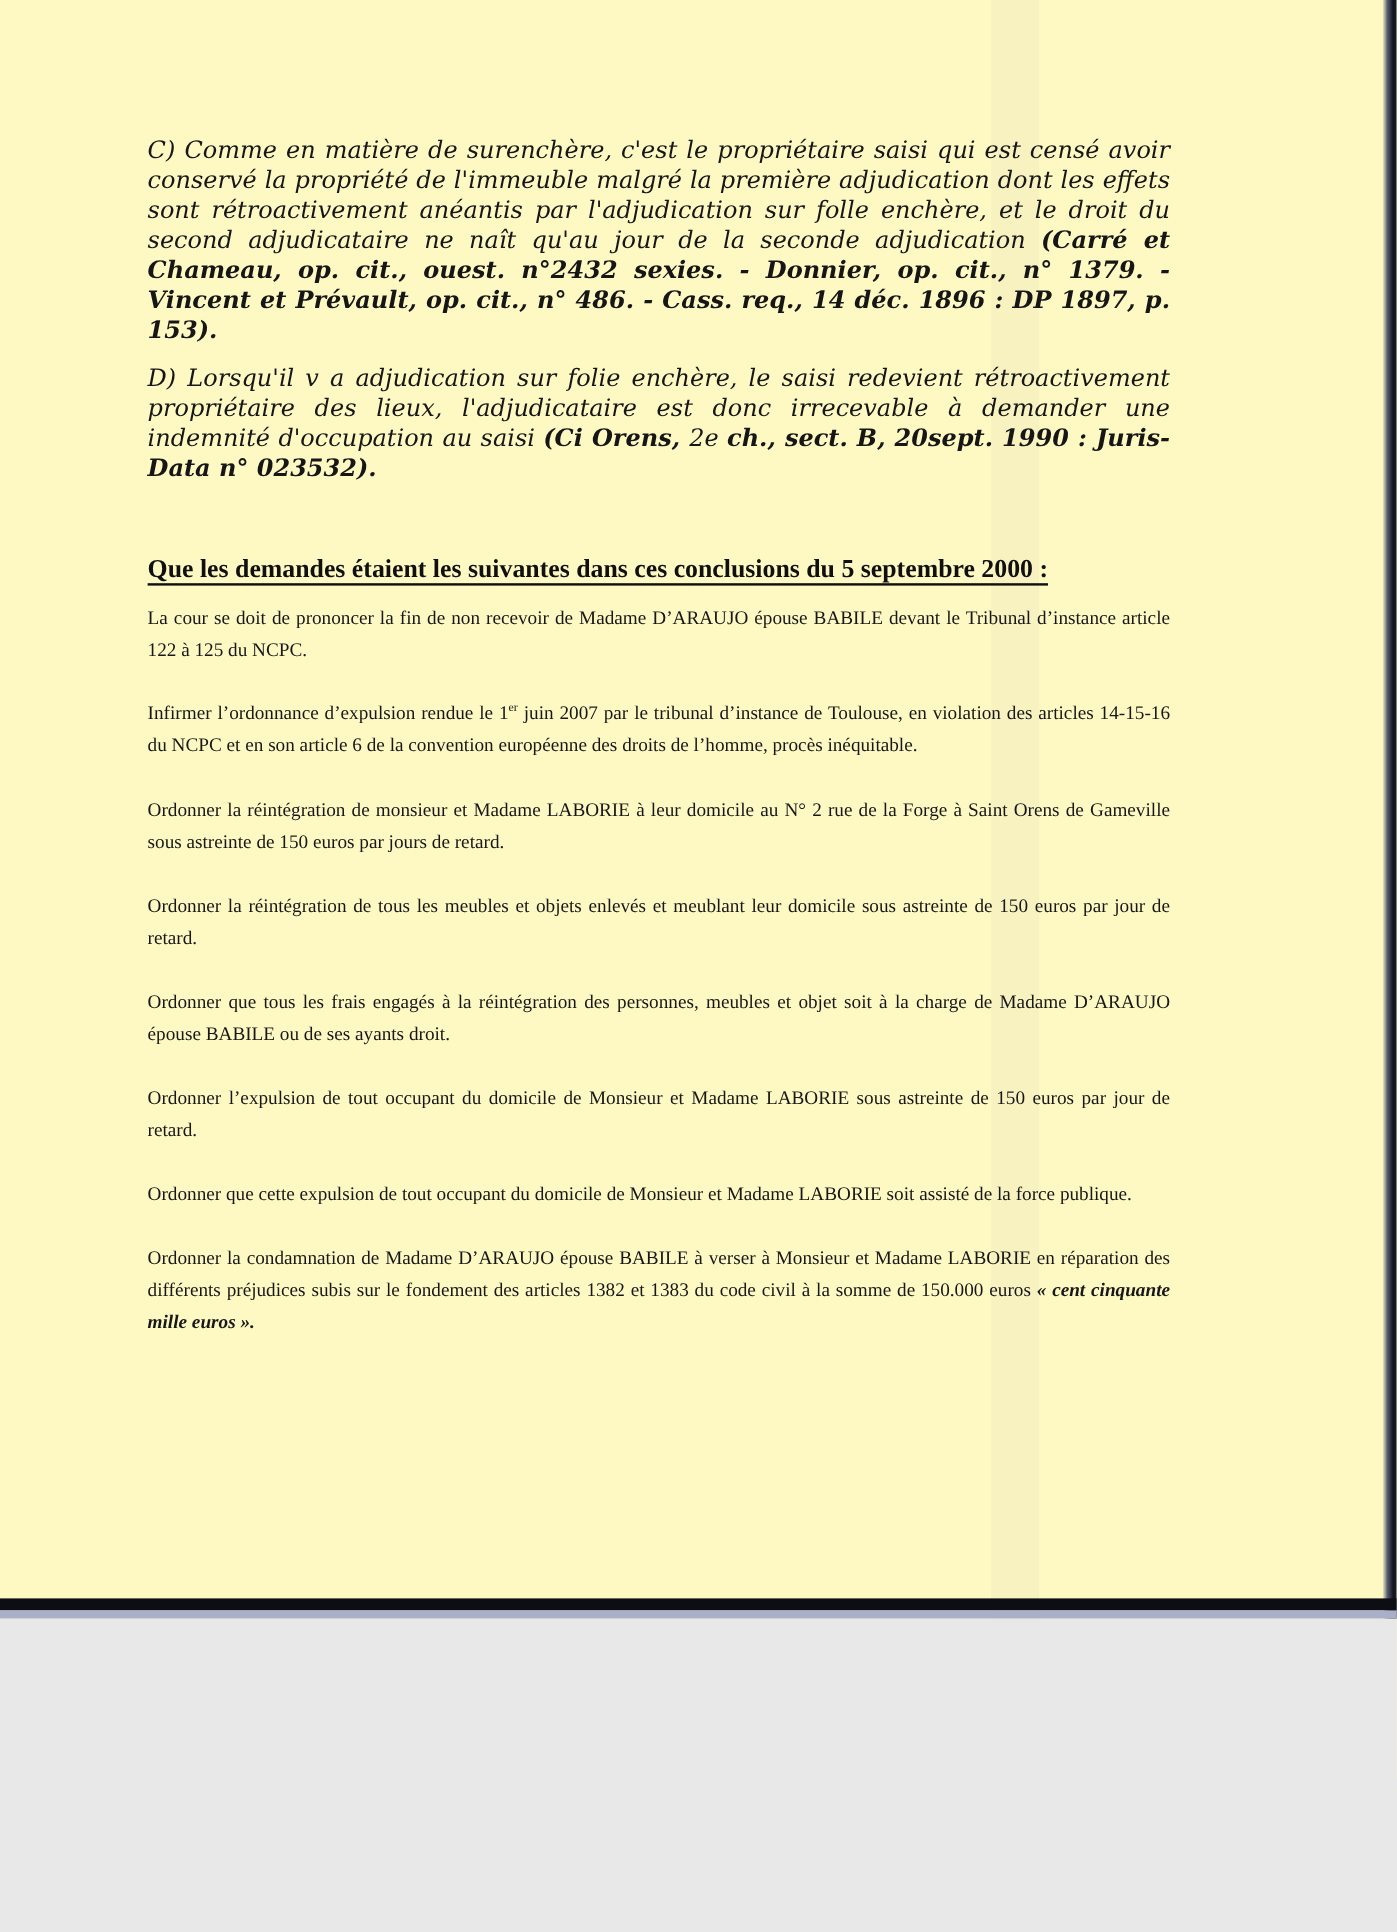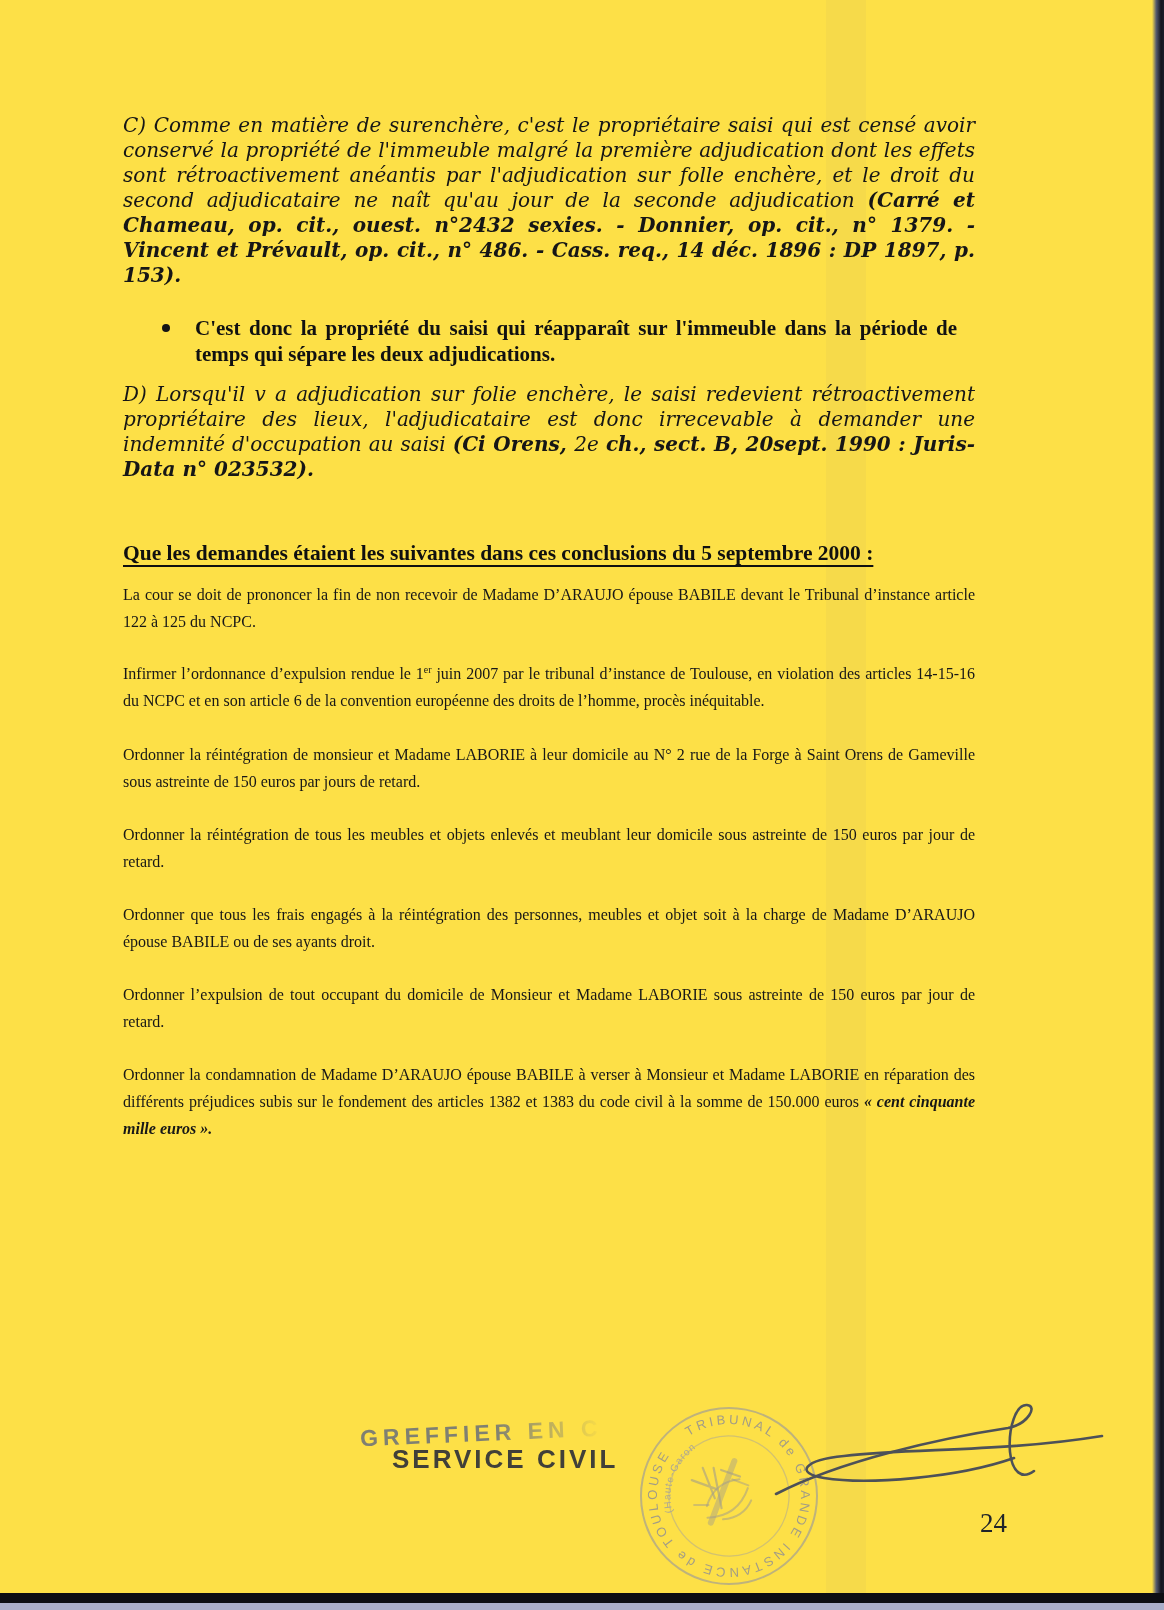--- a/index.html
+++ b/index.html
@@ -1,18 +1,18 @@
 <!DOCTYPE html>
 <html><head>
 <meta charset="utf-8">
 <style>
   html,body { margin:0; padding:0; background:#e8e8e8; }
   .page {
-    position:relative; width:1164px; height:1610px;
-    background:#fde047; overflow:hidden;
+    position:relative; width:1164px; height:1349px;
+    background:#fef9c3; overflow:hidden;
     font-family:"Liberation Serif", serif; color:#1b1b1b;
   }
   
   .edge-right {
     position:absolute; top:0; right:0; width:12px; height:100%;
     background:linear-gradient(90deg, rgba(40,44,60,0) 0%, #565b6e 35%, #13151e 75%, #1a1d2a 100%);
   }
   .edge-bottom-black {
     position:absolute; left:0; bottom:7px; width:100%; height:10px; background:#0c0e13;
   }
@@ -97,39 +97,36 @@
 <body>
 
 <div class="page">
 
   <div class="scan-streak"></div>
 
   <div class="content">
 
     <p class="para-italic paraC"><span>C) Comme en matière de surenchère, c'est le propriétaire saisi qui est censé avoir conservé la propriété de l'immeuble malgré la première adjudication dont les effets sont rétroactivement anéantis par l'adjudication sur folle enchère, et le droit du second adjudicataire ne naît qu'au jour de la seconde adjudication </span><span class="bold">(Carré et Chameau, op. cit., ouest. n°2432 sexies. - Donnier, op. cit., n° 1379. - Vincent et Prévault, op. cit., n° 486. - Cass. req., 14 déc. 1896 : DP 1897, p. 153).</span></p>
 
-    <div class="bullet bullet1">
-      <span class="dot"></span>
-      <p class="btext">C'est donc la propriété du saisi qui réapparaît sur l'immeuble dans la période de temps qui sépare les deux adjudications.</p>
-    </div>
 
     <p class="para-italic paraD"><span>D) Lorsqu'il v a adjudication sur folie enchère, le saisi redevient rétroactivement propriétaire des lieux, l'adjudicataire est donc irrecevable à demander une indemnité d'occupation au saisi </span><span class="bold">(Ci Orens, </span><span>2e </span><span class="bold">ch., sect. B, 20sept. 1990 : Juris-Data n° 023532).</span></p>
 
 
 
     <p class="heading heading2">Que les demandes étaient les suivantes dans ces conclusions du 5 septembre 2000 :</p>
 
     <p class="para p1">La cour se doit de prononcer la fin de non recevoir de Madame D’ARAUJO épouse BABILE devant le Tribunal d’instance article 122 à 125 du NCPC.</p>
 
     <p class="para p2"><span>Infirmer l’ordonnance d’expulsion rendue le 1</span><sup>er</sup><span> juin 2007 par le tribunal d’instance de Toulouse, en violation des articles 14-15-16 du NCPC et en son article 6 de la convention européenne des droits de l’homme, procès inéquitable.</span></p>
 
     <p class="para p3">Ordonner la réintégration de monsieur et Madame LABORIE à leur domicile au N° 2 rue de la Forge à Saint Orens de Gameville sous astreinte de 150 euros par jours de retard.</p>
     <p class="para p4">Ordonner la réintégration de tous les meubles et objets enlevés et meublant leur domicile sous astreinte de 150 euros par jour de retard.</p>
     <p class="para p5">Ordonner que tous les frais engagés à la réintégration des personnes, meubles et objet soit à la charge de Madame D’ARAUJO épouse BABILE ou de ses ayants droit.</p>
     <p class="para p6">Ordonner l’expulsion de tout occupant du domicile de Monsieur et Madame LABORIE sous astreinte de 150 euros par jour de retard.</p>
+    <p class="para p7">Ordonner que cette expulsion de tout occupant du domicile de Monsieur et Madame LABORIE soit assisté de la force publique.</p>
 
     <p class="para p8"><span>Ordonner la condamnation de Madame D’ARAUJO épouse BABILE à verser à Monsieur et Madame LABORIE en réparation des différents préjudices subis sur le fondement des articles 1382 et 1383 du code civil à la somme de 150.000 euros </span><span class="bolditalic">«  cent cinquante mille euros ».</span></p>
 
   </div>
 
   <div class="greffier-stamp">GREFFIER EN C</div>
   <div class="service-stamp">SERVICE CIVIL</div>
 
   <svg class="round-stamp" width="192" height="192" viewBox="0 0 192 192">
     <defs>

